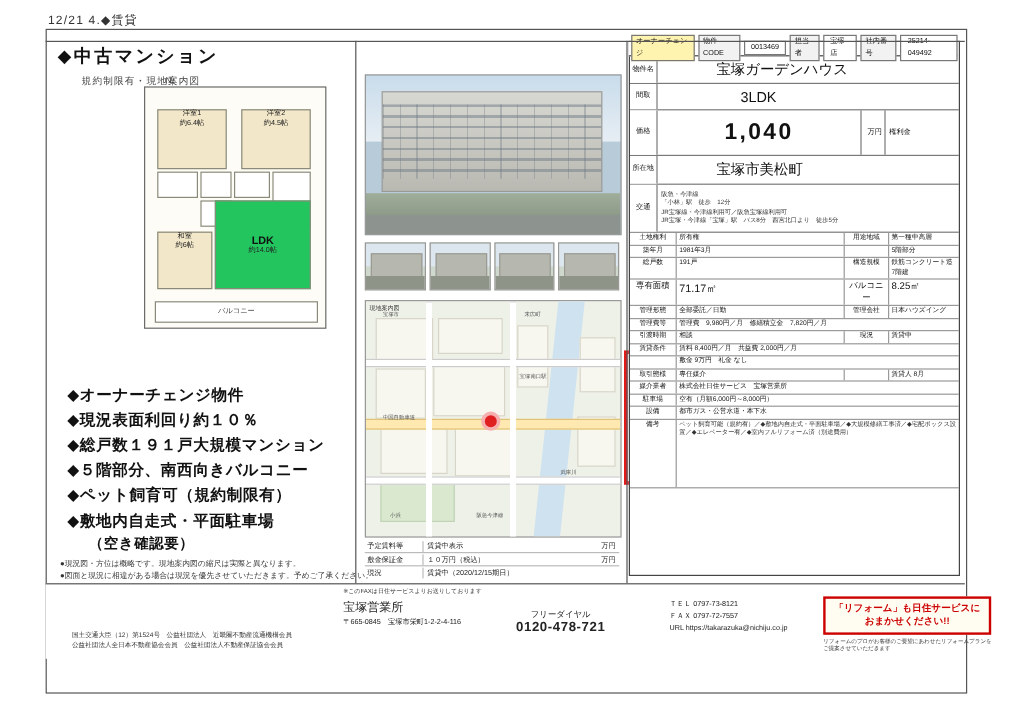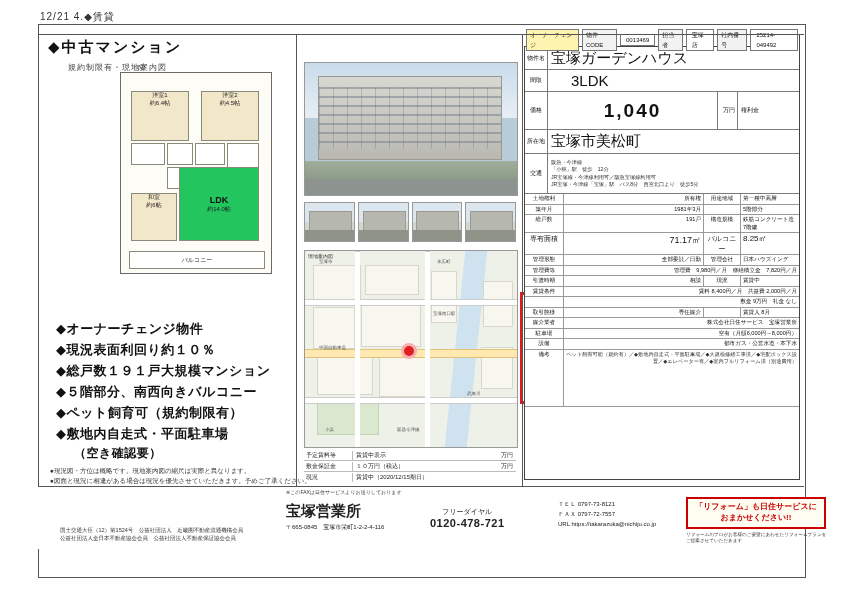--- a/index.html
+++ b/index.html
@@ -148,48 +148,48 @@
 
   .prow{display:flex;border-bottom:1px solid #7a7a7a;box-sizing:border-box;}
   .pk{
     width:22px;min-width:22px;border-right:1px solid #7a7a7a;
     font-size:6px;text-align:center;line-height:1.15;
     display:flex;align-items:center;justify-content:center;
     background:#fff;
   }
   .pv{flex:1;padding:1px 3px;font-size:7px;display:flex;align-items:center;}
   .pv.big{font-size:19px;font-weight:bold;justify-content:center;letter-spacing:2px;}
-  .pv.mid{font-size:15px;}
+  .pv.mid{font-size:12px;margin-left:46px;}
   .sub-right{width:58px;border-left:1px solid #7a7a7a;font-size:6px;display:flex;align-items:center;padding-left:3px;}
 
   .ptable{position:absolute;left:0;top:13px;right:0;bottom:0;}
   .minirow{display:flex;border-bottom:1px solid #9a9a9a;font-size:5.6px;line-height:1.35;}
   .mk{width:36px;min-width:36px;border-right:1px solid #9a9a9a;padding:1px 1px;text-align:center;}
-  .mv{flex:1;padding:1px 2px;text-align:right;}
+  .mv{flex:1;padding:1px 2px;}
   .mk2{width:34px;min-width:34px;border-left:1px solid #9a9a9a;border-right:1px solid #9a9a9a;padding:1px;text-align:center;}
   .mv2{width:54px;padding:1px 2px;}
   .tiny{font-size:5.2px;color:#333;line-height:1.4;}
 
   
   .footer{
     position:absolute;left:38px;top:486px;width:766px;height:62px;
     border-top:1px solid #555;background:#fff;
   }
   .logo{
     position:absolute;left:22px;top:10px;font-size:22px;font-weight:bold;
     letter-spacing:1px;color:#1b1b6b;white-space:nowrap;
   }
   .logo .mark{
     display:inline-block;width:20px;height:20px;border-radius:50%;
     background:#1b3fa0;color:#fff;font-size:11px;line-height:20px;text-align:center;
     margin-right:3px;vertical-align:2px;
   }
   .logo-sub{position:absolute;left:22px;top:40px;font-size:5.5px;color:#333;line-height:1.4;width:210px;}
   .shop{position:absolute;left:248px;top:12px;font-size:6px;color:#222;line-height:1.6;}
-  .shop .shopname{font-size:15px;font-weight:bold;}
+  .shop .shopname{font-size:10px;font-weight:normal;}
   .freetel{position:absolute;left:392px;top:20px;font-size:7px;color:#222;text-align:center;}
   .freetel .num{font-size:11px;font-weight:bold;letter-spacing:0.5px;}
   .contact{position:absolute;left:520px;top:12px;font-size:6px;line-height:1.7;color:#222;}
   .reform{
     position:absolute;left:648px;top:10px;width:140px;height:32px;
     border:2px solid #c00;background:#fffdf2;color:#c00;
     font-size:8px;font-weight:bold;text-align:center;line-height:1.35;padding-top:3px;box-sizing:border-box;
   }
   .reform-note{position:absolute;left:648px;top:45px;width:145px;font-size:4.6px;color:#333;line-height:1.3;}
   .footer-note{position:absolute;left:248px;top:2px;font-size:5px;color:#333;}

